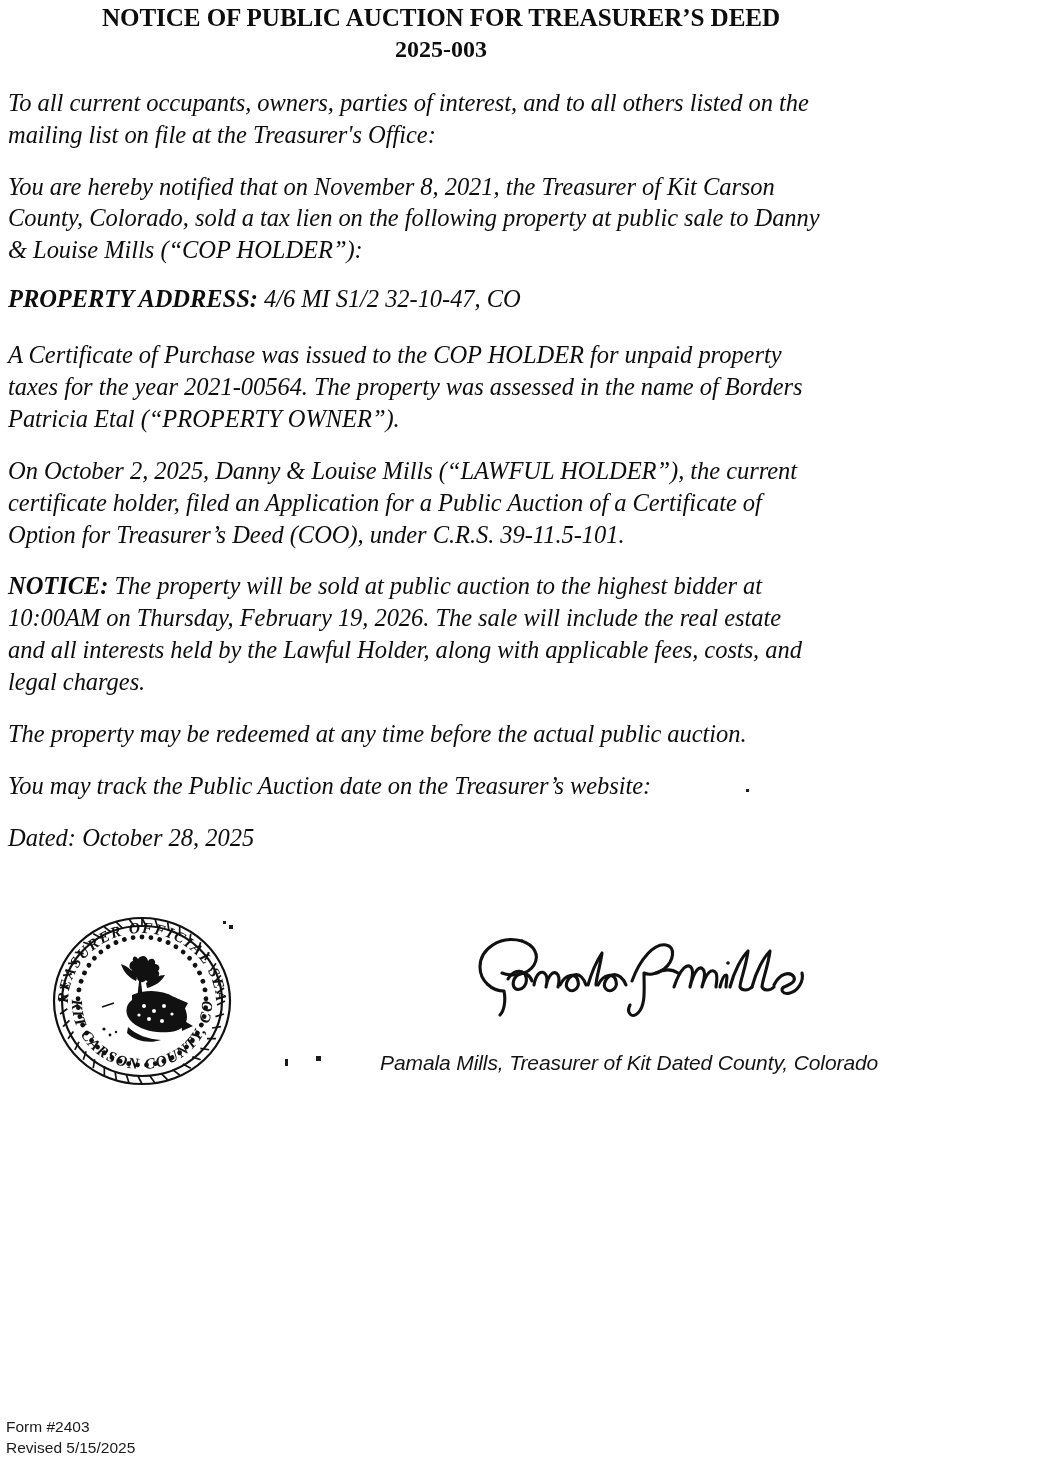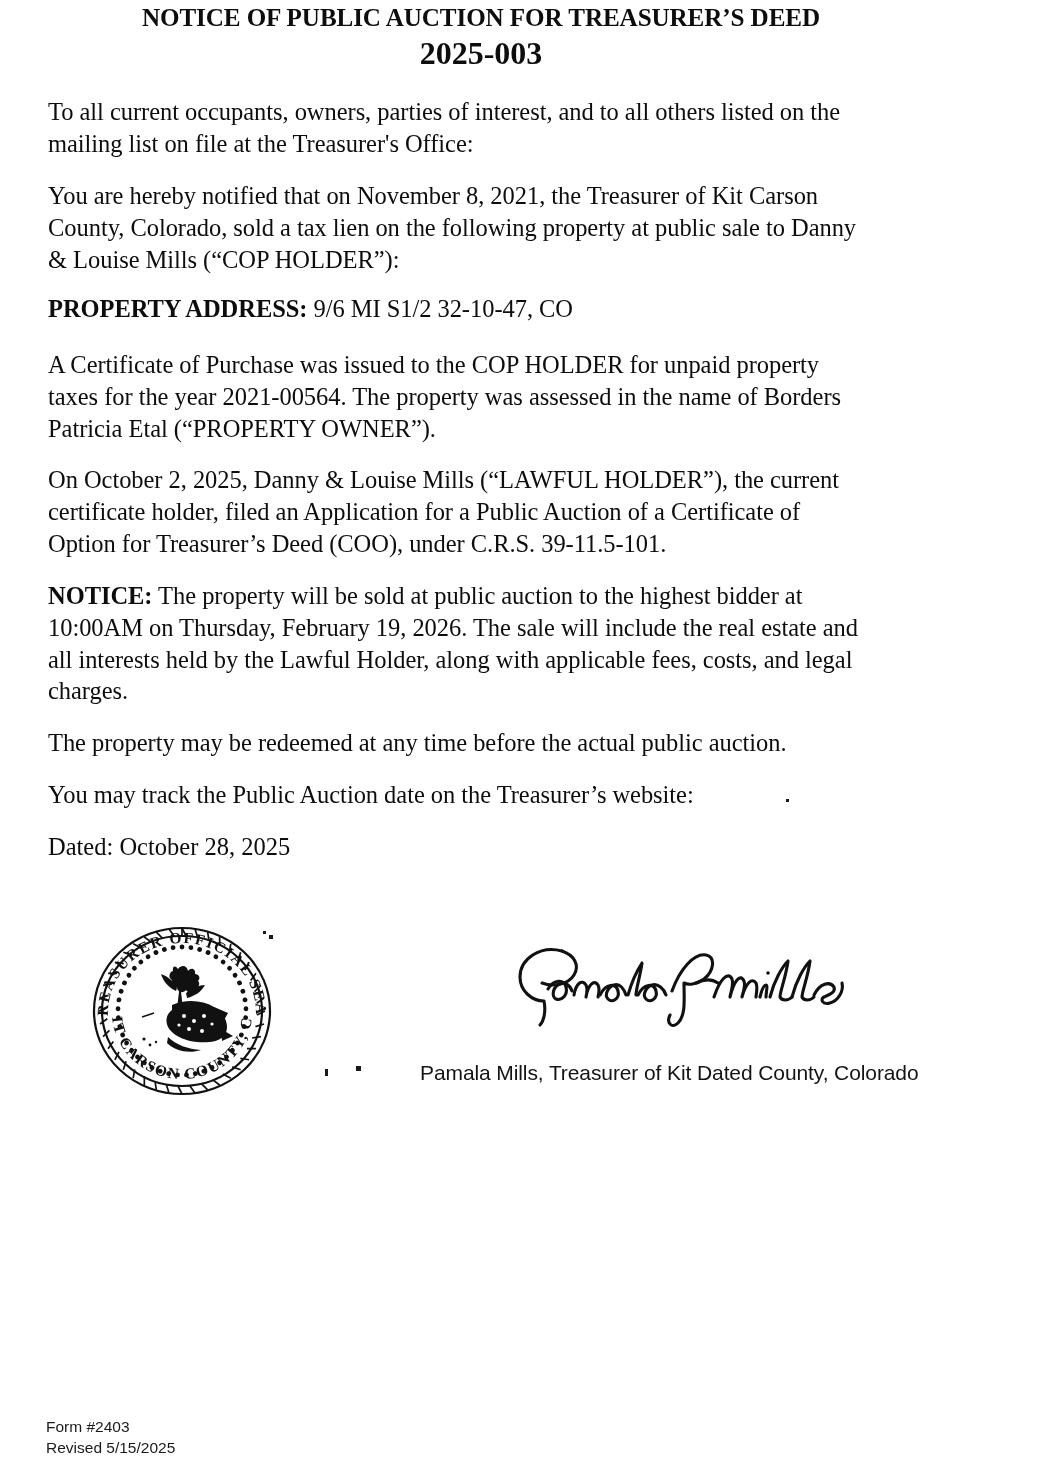--- a/index.html
+++ b/index.html
@@ -8,49 +8,49 @@
     background: #ffffff;
   }
   .page {
     position: relative;
     width: 882px;
     height: 1470px;
     background: #ffffff;
     overflow: hidden;
     font-family: "Liberation Serif", "DejaVu Serif", serif;
     color: #0d0d0d;
-    margin-left: 40px;
   }
 
   
   .title-block {
     text-align: center;
     padding-top: 4px;
   }
   .doc-title {
     font-family: "Liberation Serif", "DejaVu Serif", serif;
     font-weight: bold;
     font-size: 25.5px;
     letter-spacing: -0.1px;
     line-height: 1.12;
     margin: 0;
     transform: scaleX(0.985);
   }
   .doc-number {
     font-family: "Liberation Serif", "DejaVu Serif", serif;
     font-weight: bold;
-    font-size: 32px;
+    font-size: 24px;
     line-height: 1.18;
     margin: 2px 0 0 0;
   }
 
   
   .body-area {
     margin-top: 24px;
     padding: 0 62px 0 8px;
+    font-style: italic;
   }
   p.para {
     margin: 0 0 20px 0;
     font-size: 24.5px;
     line-height: 1.30;
     text-align: left;
     letter-spacing: -0.05px;
   }
   p.para.short-gap { margin-bottom: 14px; }
   .lead-label {
@@ -138,21 +138,21 @@
 
   <div class="body-area">
 
     <p class="para">To all current occupants, owners, parties of interest, and to all others listed on the mailing list on file at the Treasurer's Office:</p>
 
     <p class="para short-gap">You are hereby notified that on November 8, 2021, the Treasurer of Kit Carson County, Colorado, sold a tax lien on the following property at public sale to Danny &amp; Louise Mills (“COP HOLDER”):</p>
 
     <div class="legal-group">
       <p class="legal-line">
         <span class="lbl">PROPERTY ADDRESS:</span>
-        <span>9/6 MI S1/2 32-10-47, CO</span>
+        <span>4/6 MI S1/2 32-10-47, CO</span>
       </p>
     </div>
 
     <p class="para">A Certificate of Purchase was issued to the COP HOLDER for unpaid property taxes for the year 2021-00564. The property was assessed in the name of Borders Patricia Etal (“PROPERTY OWNER”).</p>
 
     <p class="para">On October 2, 2025, Danny &amp; Louise Mills (“LAWFUL HOLDER”), the current certificate holder, filed an Application for a Public Auction of a Certificate of Option for Treasurer’s Deed (COO), under C.R.S. 39-11.5-101.</p>
 
     <p class="para">
       <span class="lead-label">NOTICE:</span><span> The property will be sold at public auction to the highest bidder at 10:00AM on Thursday, February 19, 2026.  The sale will include the real estate and all interests held by the Lawful Holder, along with applicable fees, costs, and legal charges.</span>
     </p>

